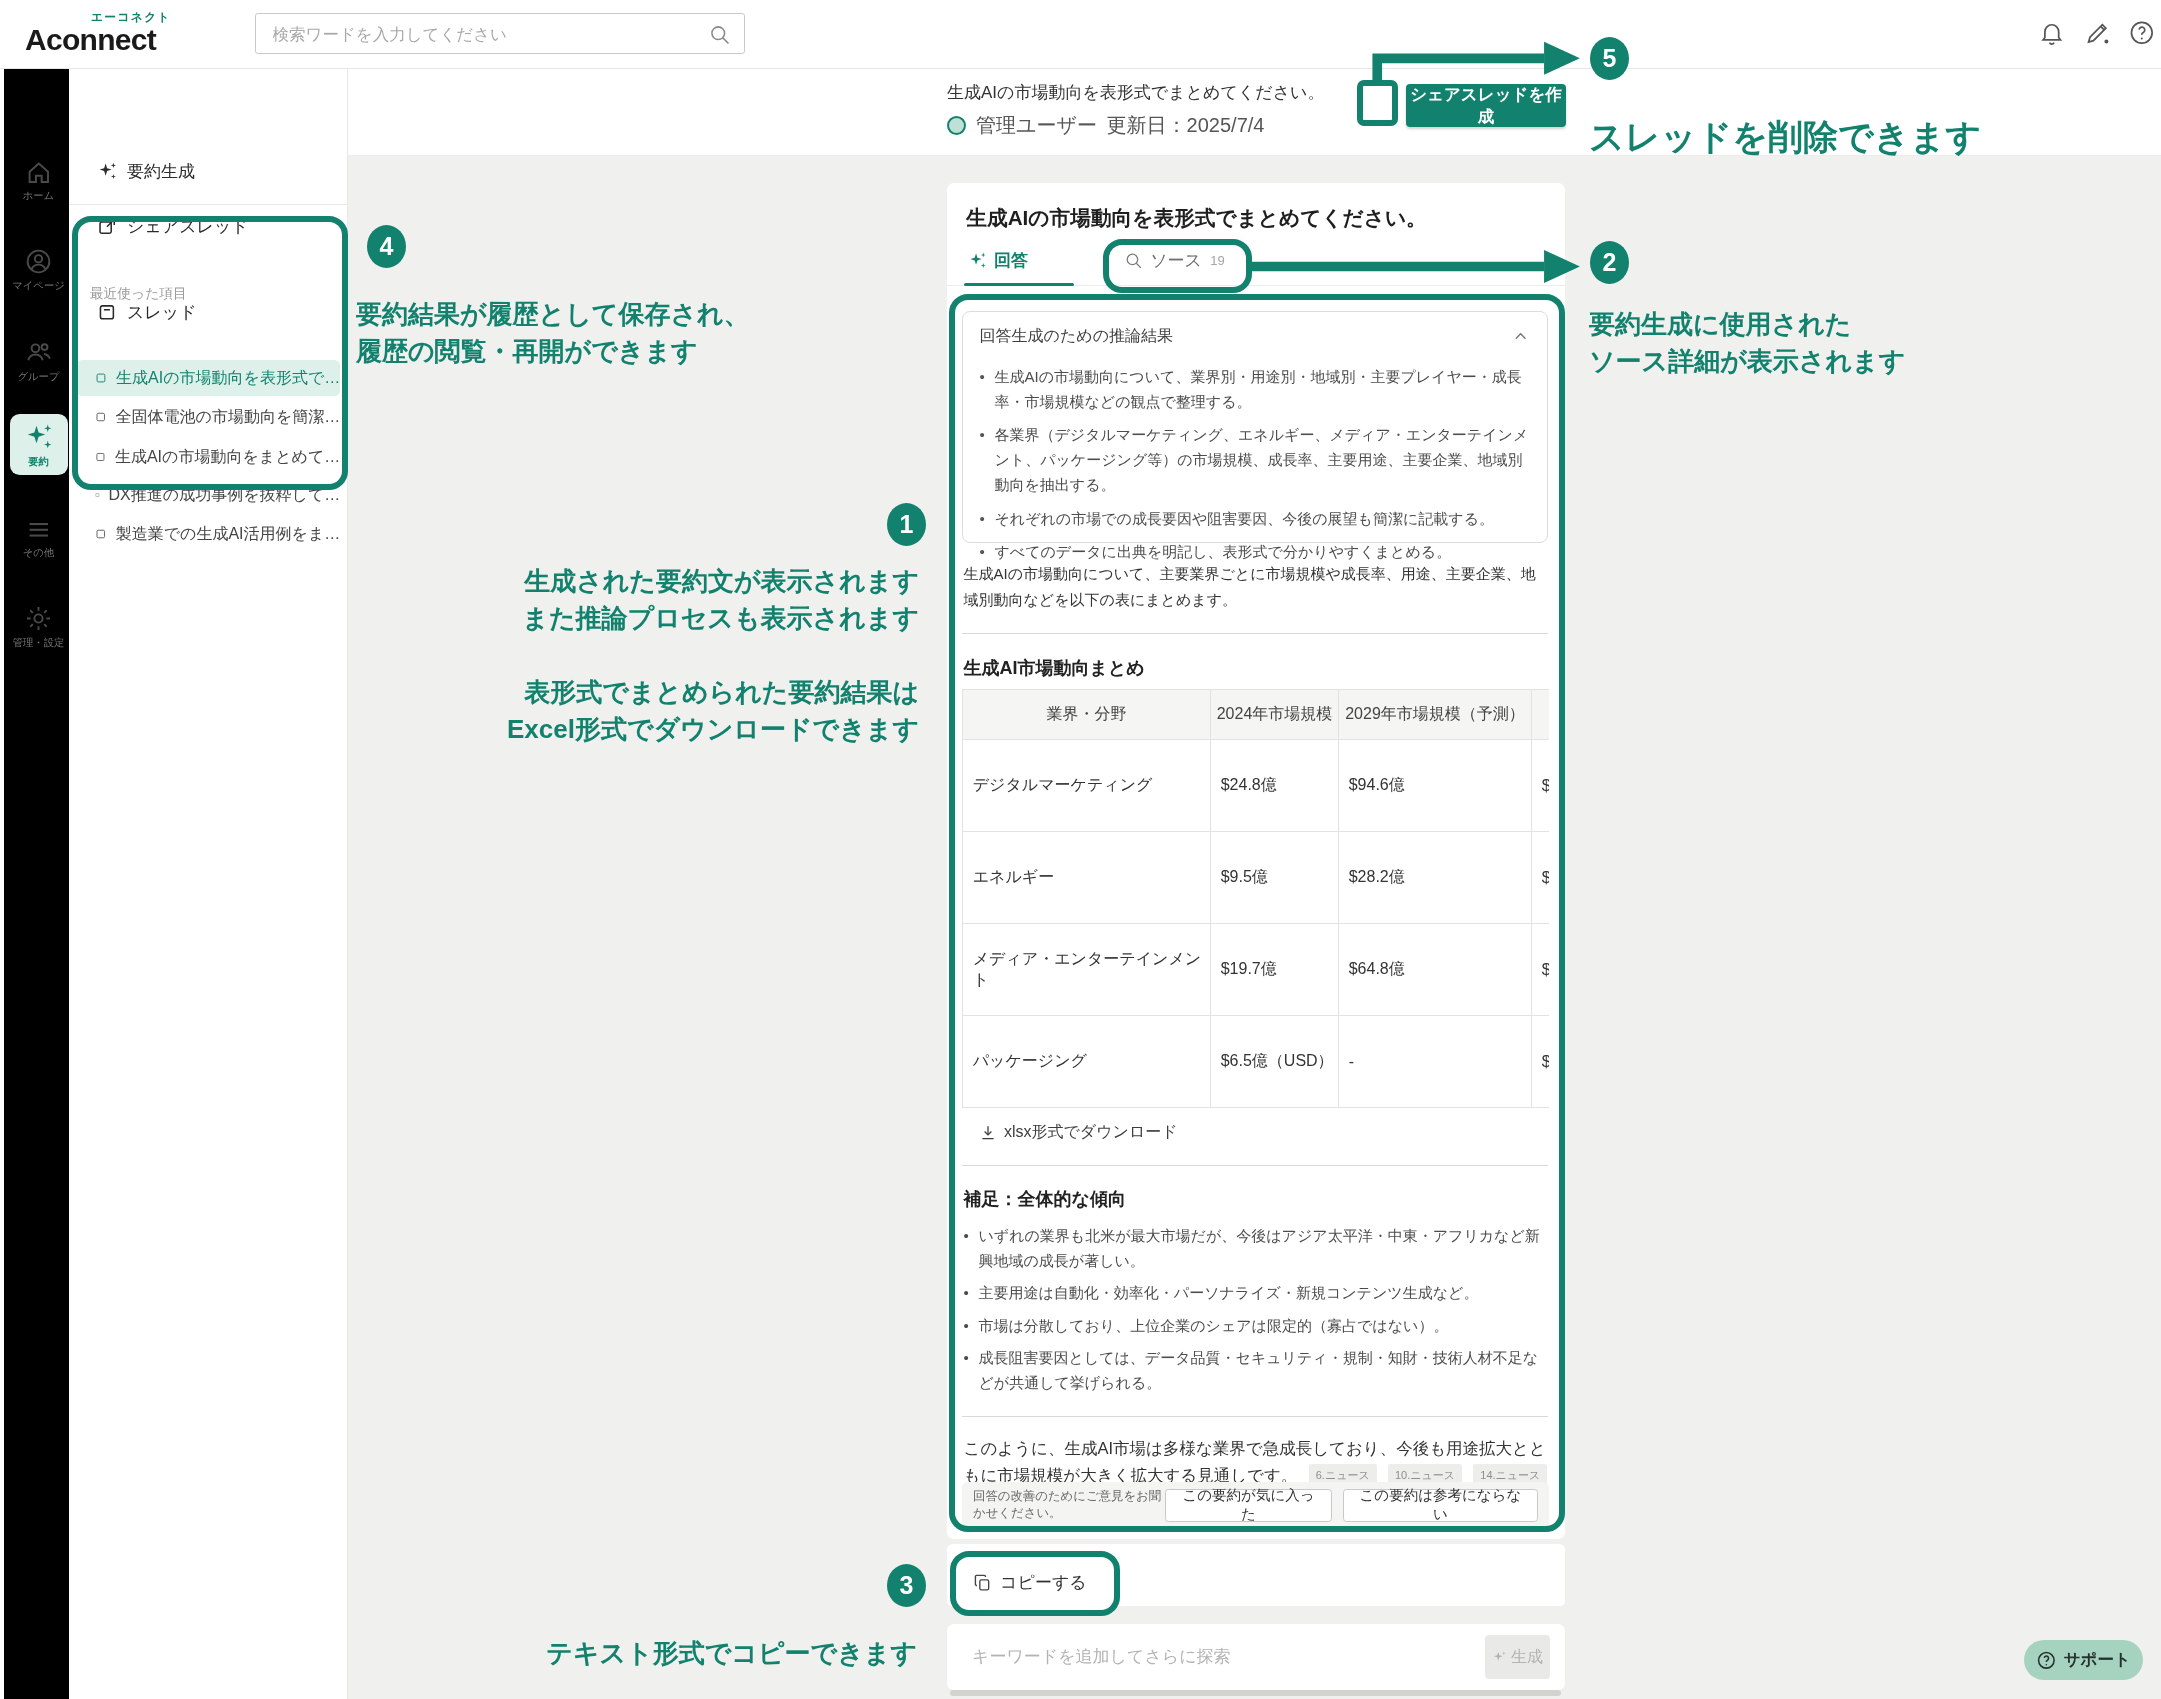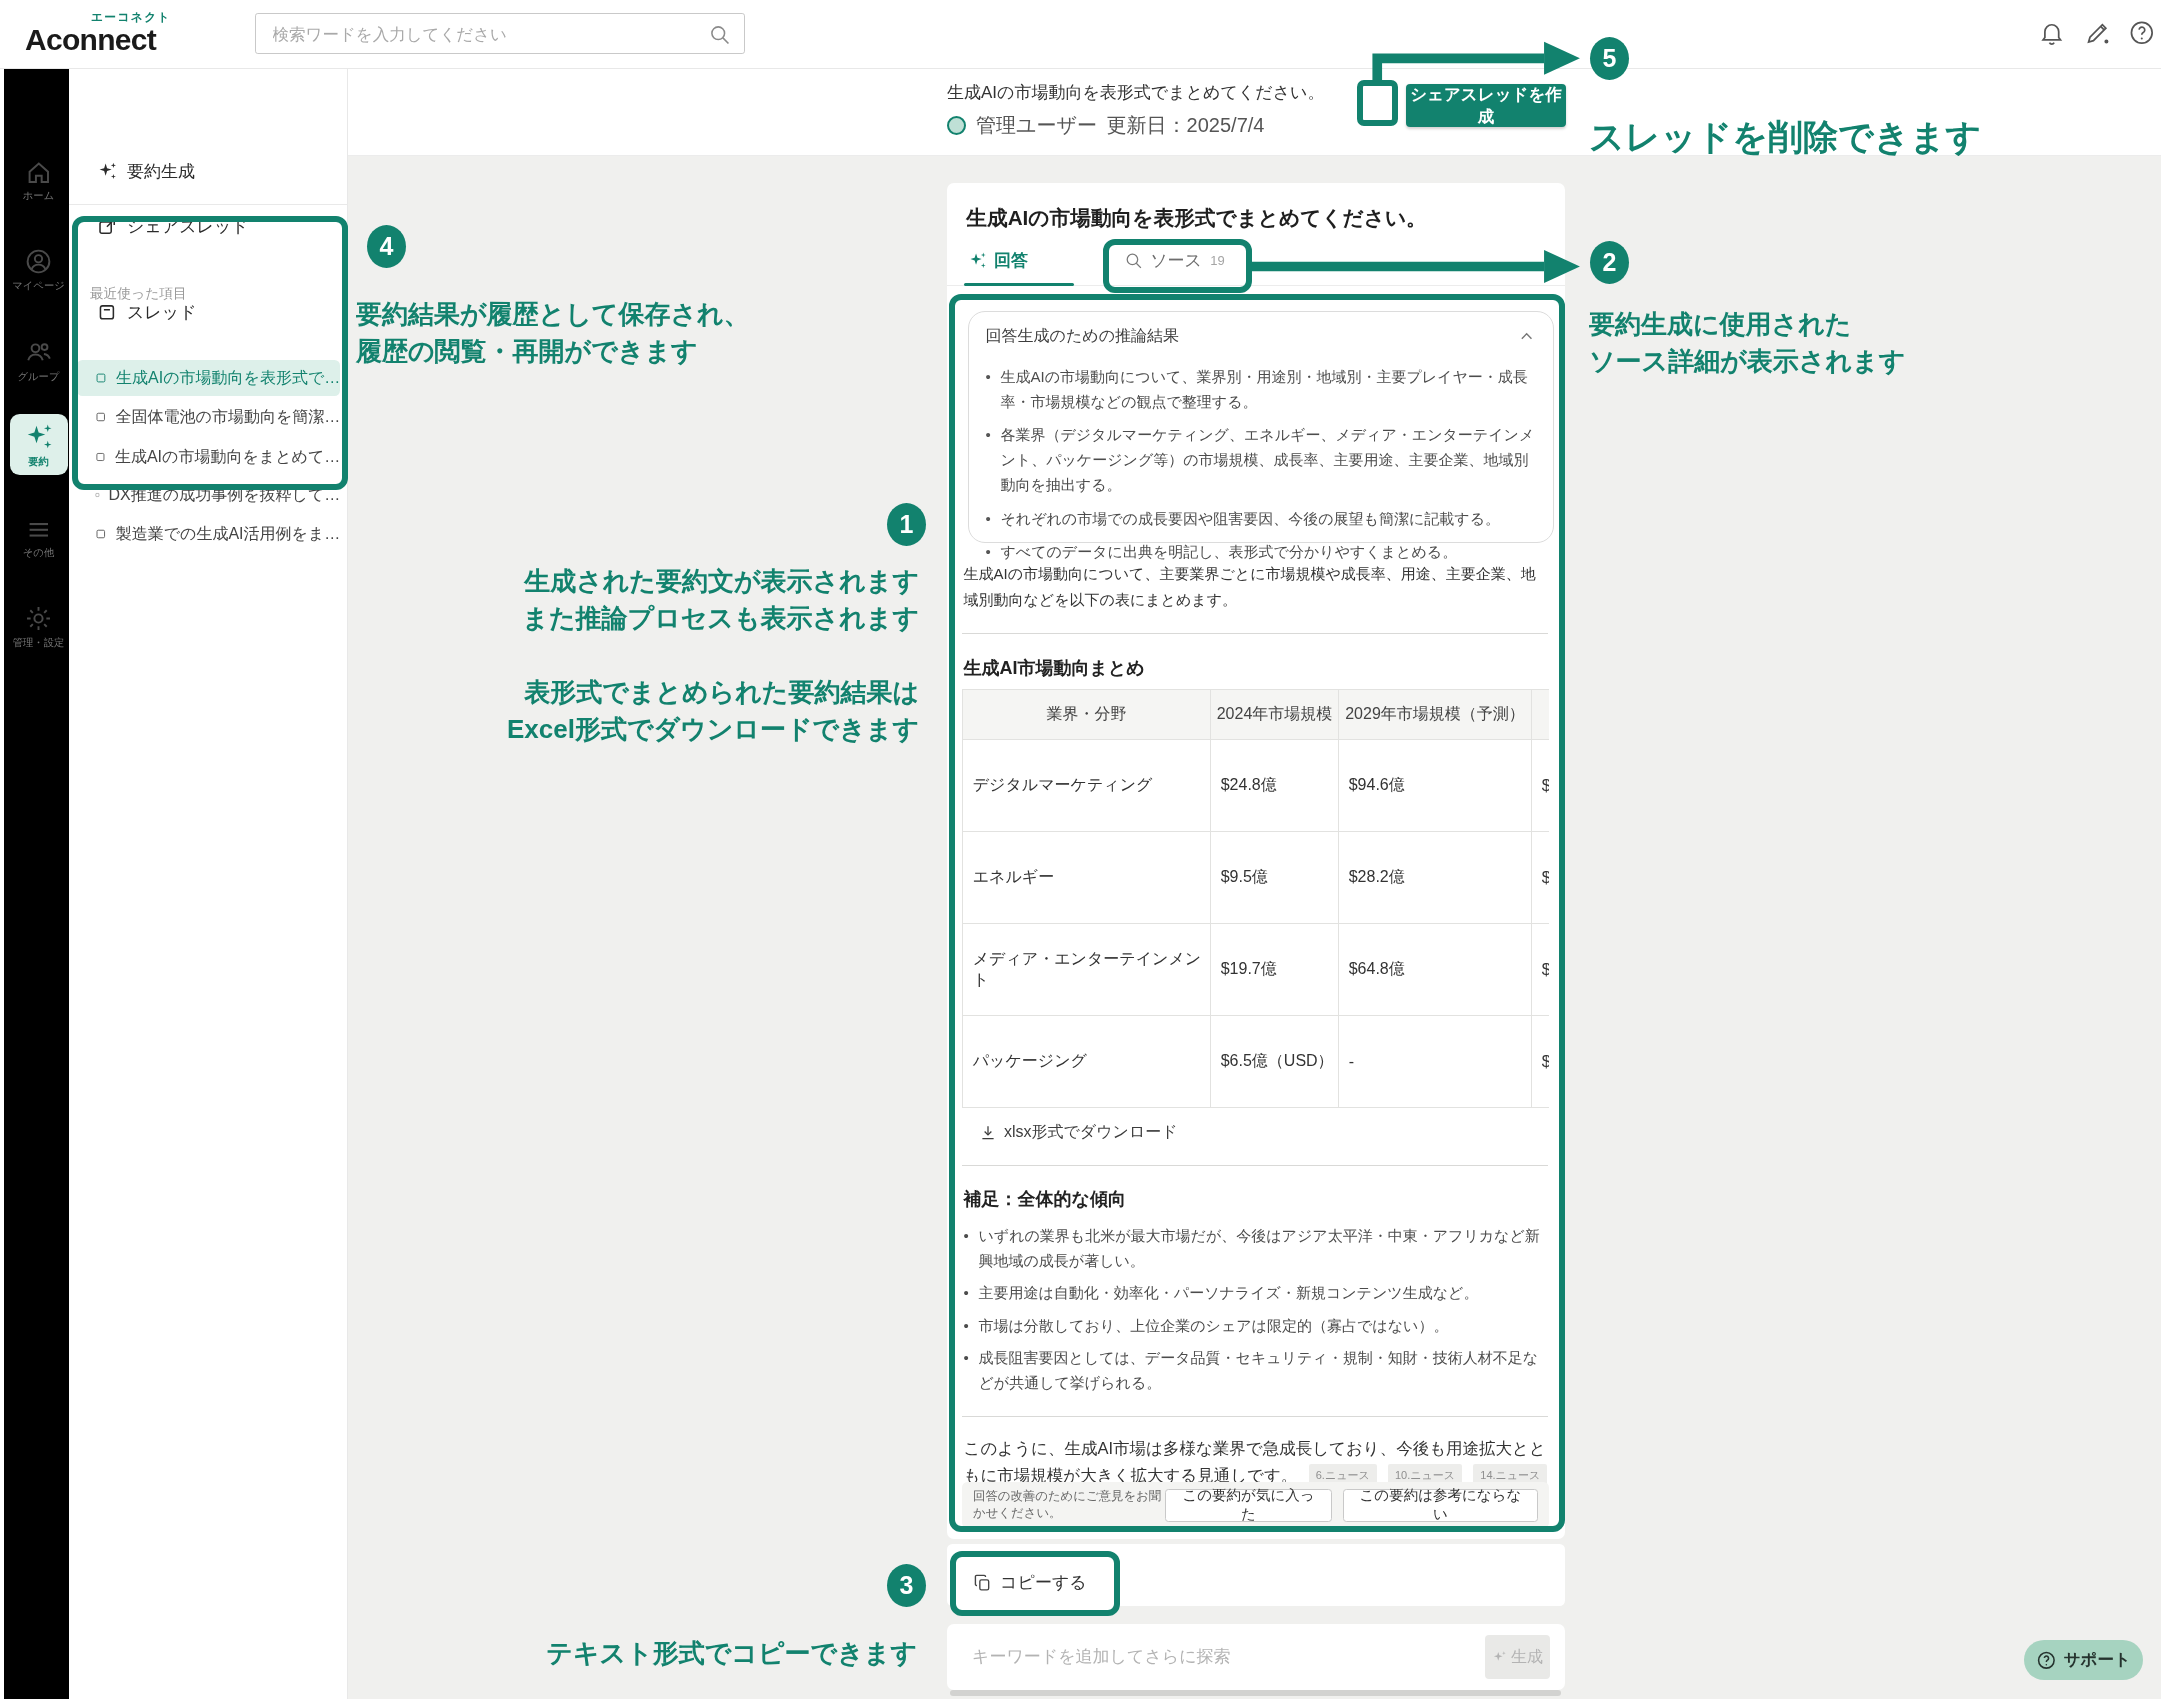--- a/index.html
+++ b/index.html
@@ -47,21 +47,21 @@
   
   #card { left:947px; top:183px; width:618px; height:1356px; background:#fff; border-radius:6.9px; z-index:2; }
   #card-title { position:absolute; left:19.3px; top:20.7px; font-size:20.7px; font-weight:bold; color:#1f1f1f; }
   #tabs-line { position:absolute; left:0; top:102px; width:618px; height:1.4px; background:#ececec; }
   .tab { position:absolute; top:66px; display:flex; align-items:center; gap:6.9px; font-size:17px; cursor:pointer; }
   #tab-answer { left:20.7px; color:#12826E; font-weight:bold; }
   #tab-underline { position:absolute; left:16.5px; top:100px; width:110px; height:3.4px; background:#12826E; border-radius:2.1px; }
   #tab-source { left:177px; color:#6d6d6d; }
   #tab-source .cnt { font-size:13px; color:#a5a5a5; margin-left:1.4px; }
 
-  #reason-box { position:absolute; left:21px; top:128px; width:586px; height:232px; border:0.7px solid #dcdcdc; border-radius:17px; padding:13.8px 16.5px; }
+  #reason-box { position:absolute; left:15px; top:128px; width:586px; height:232px; border:0.7px solid #dcdcdc; border-radius:8px; padding:13.8px 16.5px; }
   #reason-head { display:flex; justify-content:space-between; align-items:center; font-size:16px; color:#3d3d3d; }
   .rbul { display:flex; gap:9.7px; font-size:15px; color:#4c4c4c; line-height:1.65; margin-top:9px; }
   .rbul .dot { color:#555; }
   #intro { position:absolute; left:16.5px; top:378px; width:585px; font-size:15px; color:#333; line-height:1.75; }
   .hr { position:absolute; left:15px; width:586px; height:1.4px; background:#d9d9d7; }
   #tbl-title { position:absolute; left:16.5px; top:473px; font-size:18px; font-weight:bold; color:#222; }
   #tbl-wrap { position:absolute; left:15px; top:506px; width:587px; height:421px; overflow:hidden; }
   table { border-collapse:collapse; table-layout:fixed; width:683px;padding-left:20px; }
   col.c1{width:248px} col.c2{width:128px} col.c3{width:193px} col.c4{width:113px}
   th { height:50px; background:#f5f5f3; font-size:16px; font-weight:normal; color:#444; border:0.7px solid #e2e2e0; }
@@ -80,21 +80,21 @@
   
   #copy-bar { left:947px; top:1544px; width:618px; height:62px; background:#fff; border-radius:5.5px; z-index:2; }
   #composer { left:947px; top:1624px; width:618px; height:66px; background:#fff; border-radius:6.9px; z-index:2; }
   #composer input { position:absolute; left:25px; top:0; width:483px; height:66px; border:none; outline:none; font-size:17px; color:#333; font-family:inherit; background:transparent; }
   #composer input::placeholder { color:#b3b3b3; }
   #gen-btn { position:absolute; right:15px; top:11px; width:65px; height:44px; background:#e9e9e7; border:none; border-radius:4.1px; color:#b3b3b3; font-size:16px; display:flex; align-items:center; justify-content:center; gap:4.1px; cursor:default; font-family:inherit; }
   #hscroll { left:950px; top:1690px; width:611px; height:6.2px; background:#d2d2d0; border-radius:3.4px; z-index:3; }
   #support { left:2024px; top:1640px; width:119px; height:40px; background:#a6d3c0; border-radius:20.7px; display:flex; align-items:center; justify-content:center; gap:6.9px; font-size:16.5px; color:#25332e; font-weight:bold; z-index:3; cursor:pointer; }
 
   
-  .ann-box { position:absolute; border:6.9px solid #12826E; border-radius:12px; z-index:5; pointer-events:none; }
+  .ann-box { position:absolute; border:6.9px solid #12826E; border-radius:19px; z-index:5; pointer-events:none; }
   .num { position:absolute; width:39px; height:43px; border-radius:50%; background:#12826E; color:#fff; font-size:25px; font-weight:bold; display:flex; align-items:center; justify-content:center; z-index:7; }
   .ann-text { position:absolute; color:#12826E; font-size:26px; font-weight:bold; line-height:37px; z-index:7; }
   #arrows { position:absolute; left:0; top:0; z-index:6; pointer-events:none; }
   #ann1-text { left:476px; top:563px; width:443px; text-align:right; }
   #ann1-text .gap { margin-top:37px; }
   #ann2-text { left:1589px; top:306px; }
   #ann3-text { left:476px; top:1635px; width:441px; text-align:right; }
   #ann4-text { left:356px; top:296px; }
   #ann5-text { left:1589px; top:97px; font-size:35px;margin-top:21px; }
   #box-more { left:1357px; top:80px; width:41px; height:46px; border-radius:6.9px; background:#fff; pointer-events:auto; }

